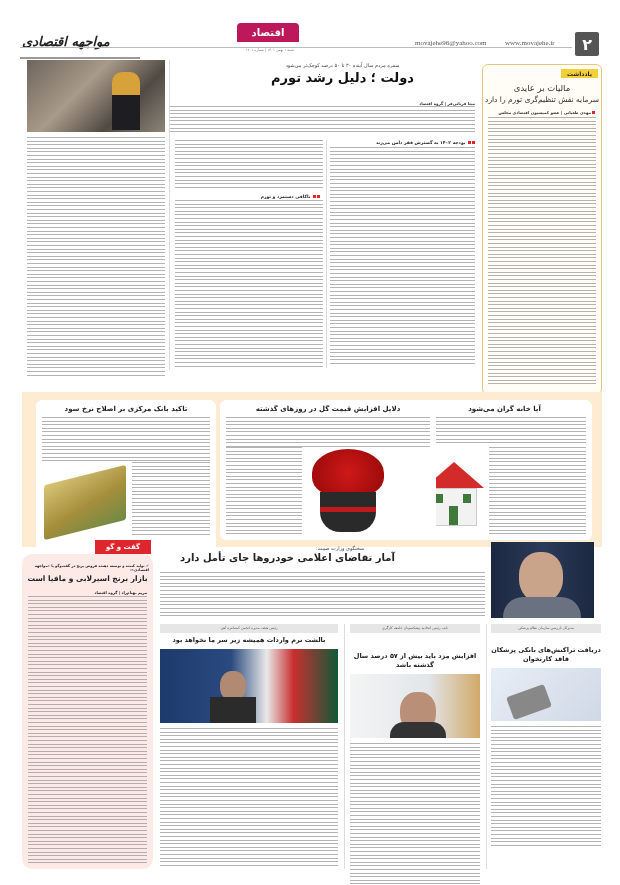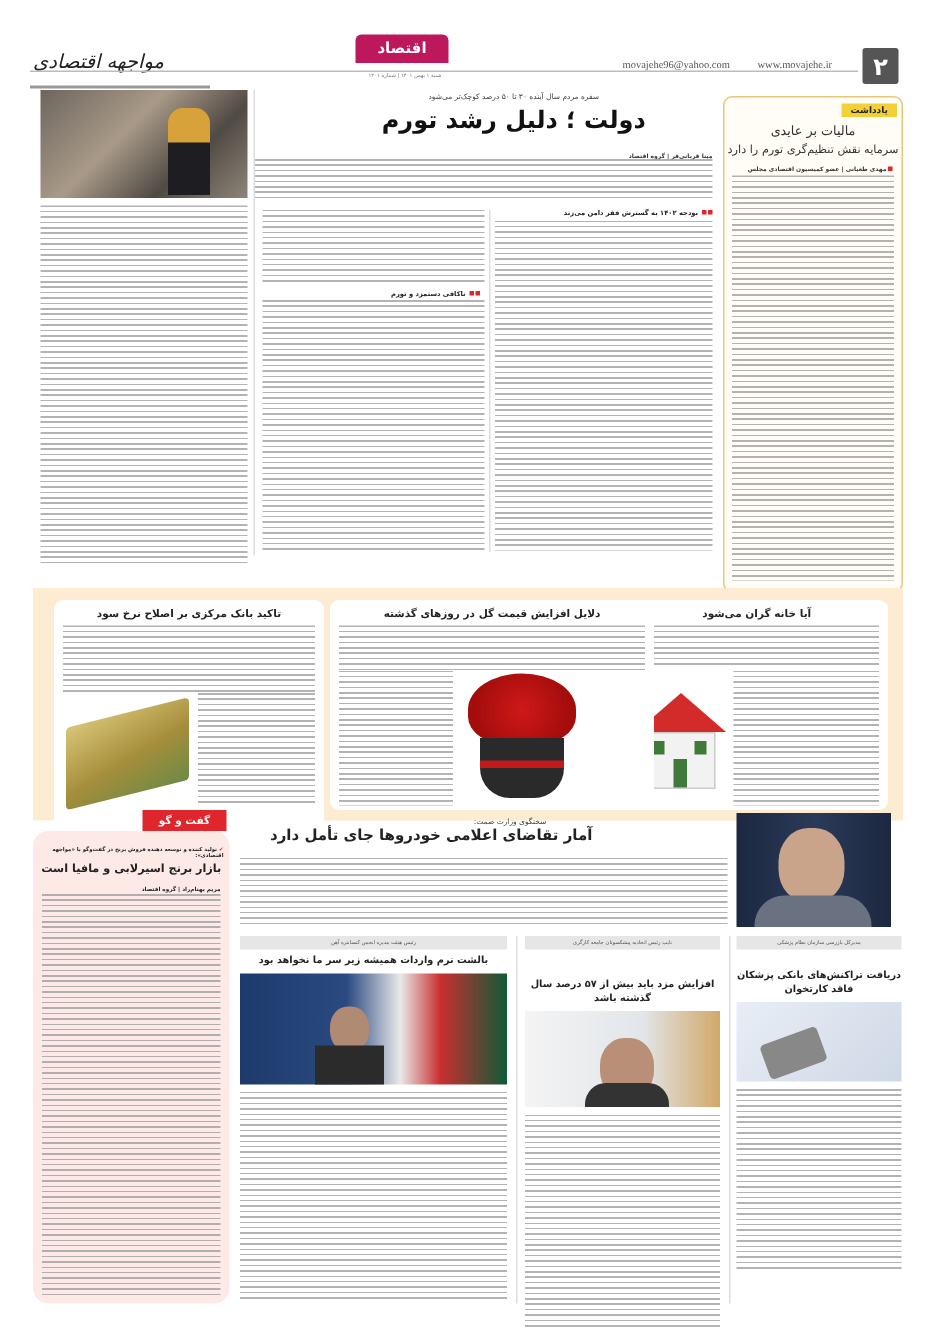--- a/index.html
+++ b/index.html
@@ -4,28 +4,28 @@
 <style>
 *{box-sizing:border-box;margin:0;padding:0}
 html,body{width:620px;height:885px;background:#fff;overflow:hidden}
 body{font-family:"DejaVu Sans",sans-serif;color:#222;position:relative;direction:rtl}
 .abs{position:absolute}
 .lines{background:repeating-linear-gradient(to bottom,#9a9a9a 0 1px,transparent 1px 3.6px);opacity:.75}
 .hdr-line{position:absolute;left:20px;right:48px;top:47px;height:1px;background:#bbb}
 .page-num{left:575px;top:32px;width:24px;height:24px;background:#555;color:#fff;font-weight:bold;font-size:16px;display:flex;align-items:center;justify-content:center;border-radius:2px}
 .url{font-family:"Liberation Serif",serif;font-size:7px;color:#555;direction:ltr}
 .red-tab{left:237px;top:23px;width:62px;height:19px;background:#be185d;color:#fff;font-size:10px;font-weight:bold;display:flex;align-items:center;justify-content:center;border-radius:4px 4px 0 0}
-.logo{left:22px;top:34px;font-size:13px;font-weight:normal;font-style:italic;color:#222}
+.logo{left:22px;top:34px;font-size:13px;font-weight:bold;font-style:italic;color:#222}
 .date{left:230px;top:48px;width:80px;font-size:3.5px;color:#777;text-align:center}
 .photo{background:linear-gradient(135deg,#6d655d 0%,#a99a88 40%,#504a44 70%,#8d8578 100%)}
 .note-box{left:482px;top:64px;width:120px;height:331px;border:1px solid #e8c878;border-radius:6px;background:#fffdf5}
 .yellow-tag{right:3px;top:4px;background:#f4d038;color:#222;font-size:6px;font-weight:bold;padding:1px 6px}
 .h-note{font-size:8.5px;text-align:center;color:#333;line-height:1.3}
 .main-kicker{font-size:5px;color:#444;text-align:center}
-.main-title{font-size:16px;font-weight:bold;text-align:center;color:#111}
+.main-title{font-size:13px;font-weight:bold;text-align:center;color:#111}
 .band{left:22px;top:392px;width:580px;height:155px;background:#fdebd2}
 .card{background:#fff;border-radius:6px}
 .card-title{font-size:7px;font-weight:bold;text-align:center;color:#222}
 .red-sq{display:inline-block;width:3px;height:3px;background:#e0262d;margin-left:1px}
 .talk-tab{left:95px;top:540px;width:56px;height:14px;background:#e0262d;color:#fff;font-size:7px;font-weight:bold;display:flex;align-items:center;justify-content:center}
 .talk-box{left:22px;top:554px;width:131px;height:315px;background:#fdeae6;border-radius:10px}
 .sub-hdr{height:9px;background:#e6e6e6;font-size:3.5px;color:#555;text-align:center;line-height:9px}
 .col-title{font-size:6.5px;font-weight:bold;text-align:center;color:#222;line-height:1.35}
 .vsep{position:absolute;width:1px;background:#ddd}
 .money{background:linear-gradient(160deg,#d9c578,#a58e3b 55%,#6e8a46)}

